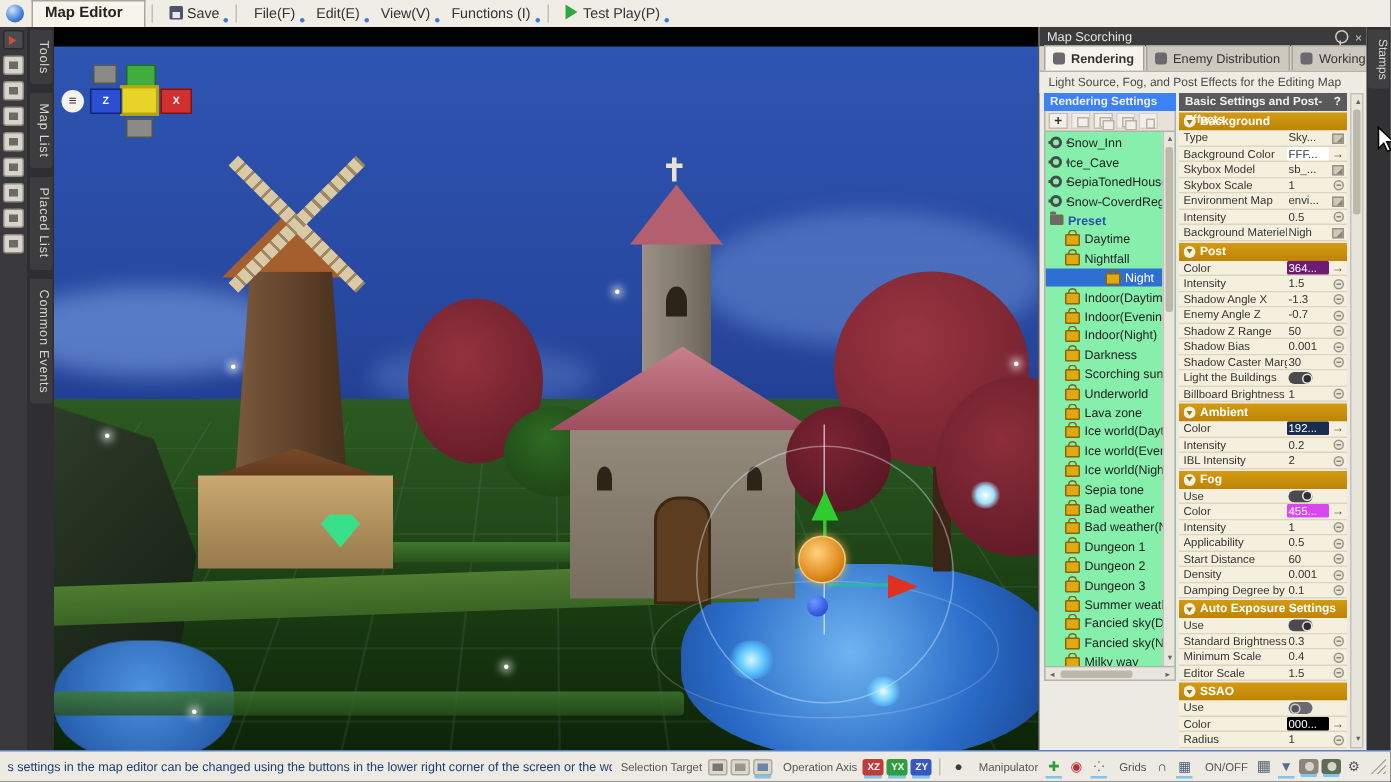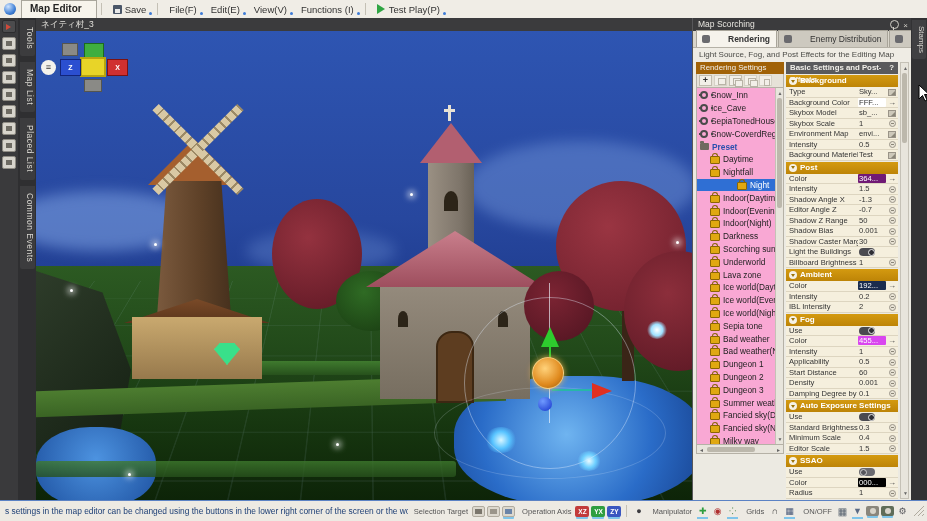--- a/index.html
+++ b/index.html
@@ -81,33 +81,33 @@
   
   .axq{position:absolute;font-size:7px;font-weight:bold;color:#fff;text-align:center;}
   .hamb{position:absolute;left:5px;top:29px;width:15px;height:15px;border-radius:50%;background:#f4f2ec;color:#333;font-size:9px;line-height:15px;text-align:center;font-weight:bold;}
   
   #settings{position:absolute;left:692px;top:18px;width:219px;height:482px;background:#eceae2;border-left:1px solid #57575a;box-sizing:border-box;}
   #mstitle{position:absolute;left:0;top:0;width:100%;height:13px;background:#3b3b3d;color:#e6e4de;font-size:8.5px;line-height:13px;padding-left:5px;box-sizing:border-box;}
   .titleicons{position:absolute;right:3px;top:1px;display:flex;gap:4px;color:#cfcdc6;font-size:8px;}
   .pinicon{width:7px;height:7px;border:1px solid #cfcdc6;border-radius:50%;position:relative;top:1px;}
   .pinicon::after{content:"";position:absolute;left:2px;top:6px;width:1px;height:3px;background:#cfcdc6;}
   #mstabs{position:absolute;left:0;top:13px;width:100%;height:17px;background:#d9d5cb;display:flex;align-items:flex-end;padding-left:3px;box-sizing:border-box;border-bottom:1px solid #b5b1a6;}
-  .mstab{font-size:8.5px;color:#333;background:#cdc9bf;border:1px solid #a8a499;border-bottom:none;padding:1px 6px 2px 5px;margin-right:1px;white-space:nowrap;display:flex;align-items:center;gap:18px;height:13px;}
+  .mstab{font-size:8.5px;color:#333;background:#cdc9bf;border:1px solid #a8a499;border-bottom:none;padding:1px 6px 2px 5px;margin-right:1px;white-space:nowrap;display:flex;align-items:center;gap:4px;height:13px;}
   .mstab.active{background:#f6f3ec;font-weight:bold;}
   .tabico{width:8px;height:8px;border-radius:2px;background:#6a6a6e;display:inline-block;}
   #mssub{position:absolute;left:0;top:30px;width:100%;height:14px;font-size:8px;color:#4a4a46;line-height:14px;padding-left:6px;box-sizing:border-box;background:#efece4;}
   
   #rscol{position:absolute;left:3px;top:44px;width:88px;height:437px;}
-  .colhdr{height:12px;background:#a16207;color:#f2f0ea;font-size:7.8px;font-weight:normal;line-height:12px;padding-left:4px;box-sizing:border-box;}
+  .colhdr{height:12px;background:#3b82f6;color:#f2f0ea;font-size:7.8px;font-weight:bold;line-height:12px;padding-left:4px;box-sizing:border-box;}
   #rstoolbar{height:14px;background:#e6e2d8;border:1px solid #b5b1a6;border-top:none;display:flex;align-items:center;gap:2px;padding:0 2px;box-sizing:border-box;}
   .tbbtn{width:13px;height:11px;background:#f2efe8;border:1px solid #c2bdb0;box-sizing:border-box;position:relative;color:#333;font-size:9px;line-height:9px;text-align:center;font-weight:bold;}
   .tbbtn.disabled{color:#b8b3a6;border-color:#d5d1c6;}
   .tbsq{position:absolute;left:3px;top:2px;width:6px;height:5px;border:1px solid #b8b3a6;}
   .tbsq2{position:absolute;left:5px;top:4px;width:6px;height:5px;border:1px solid #b8b3a6;background:#f2efe8;}
-  #rslist{position:relative;height:357px;background:#f9a8d4;border:1px solid #b5b1a6;border-top:none;box-sizing:border-box;overflow:hidden;}
+  #rslist{position:relative;height:357px;background:#86efac;border:1px solid #b5b1a6;border-top:none;box-sizing:border-box;overflow:hidden;}
   .li{height:12.8px;display:flex;align-items:center;font-size:8.3px;color:#222;white-space:nowrap;overflow:hidden;padding-left:3px;}
   .li.lock{padding-left:13px;}
   .li.selected{background:#2f6fd4;color:#fff;padding-left:40px;}
   .li .gear{width:8px;height:8px;border:2px solid #4a4a4a;border-radius:50%;box-sizing:border-box;margin-right:3px;flex:none;position:relative;}
   .li .gear::after{content:"";position:absolute;left:-3px;top:1px;width:10px;height:2px;background:transparent;border-left:2px solid #4a4a4a;border-right:2px solid #4a4a4a;}
   .li .folder{width:9px;height:7px;background:#6e6a60;margin-right:3px;flex:none;position:relative;border-radius:1px;}
   .li .folder::before{content:"";position:absolute;left:0;top:-2px;width:4px;height:2px;background:#6e6a60;border-radius:1px 1px 0 0;}
   .li.folder-item{color:#2b4fae;font-weight:bold;}
   .li .lockico{width:8px;height:6px;background:#e0a811;border:1px solid #8a6605;border-radius:1px;margin-right:3px;flex:none;position:relative;margin-top:2px;}
   .li .lockico::before{content:"";position:absolute;left:1px;top:-4px;width:4px;height:3px;border:1px solid #8a6605;border-bottom:none;border-radius:3px 3px 0 0;}
@@ -208,21 +208,20 @@
   </div>
 
   <div id="tabrail">
       <div class="vtab">Tools</div>
       <div class="vtab">Map List</div>
       <div class="vtab">Placed List</div>
       <div class="vtab">Common Events</div>
     </div>
 
   <div id="viewport">
-    <div id="vptitle">ネイティ村_3</div>
     <div id="scene">
       <div class="cloud" style="left:-30px;top:160px;width:190px;height:60px;"></div>
       <div class="cloud" style="left:430px;top:110px;width:230px;height:90px;opacity:.7;"></div>
       <div class="cloud" style="left:210px;top:200px;width:150px;height:40px;opacity:.5;"></div>
       <div class="ground"></div>
       <div class="gridoverlay"></div>
       <div class="rock" style="left:0;top:240px;width:95px;height:180px;clip-path:polygon(0 0,70% 12%,100% 55%,85% 100%,0 100%);"></div>
       <div class="water" style="left:0;top:396px;width:120px;height:80px;background:radial-gradient(circle at 50% 40%,#4d93e0,#1c4f9e);"></div>
       <div class="water" style="left:418px;top:345px;width:250px;height:130px;background:radial-gradient(circle at 45% 45%,#6fb4f0,#2a6cc8 55%,#17408c);"></div>
       <div class="hedgerow" style="left:100px;top:330px;width:360px;height:14px;"></div>
@@ -506,21 +505,21 @@
             <span class="pval">envi...</span>
             <span class="pctl"><span class="ctl-dd"></span></span>
           </div>
           <div class="prow">
             <span class="plabel">Intensity</span>
             <span class="pval">0.5</span>
             <span class="pctl"><span class="ctl-dial"></span></span>
           </div>
           <div class="prow">
             <span class="plabel">Background Materiel</span>
-            <span class="pval">Test</span>
+            <span class="pval">Nigh</span>
             <span class="pctl"><span class="ctl-dd"></span></span>
           </div>
           <div class="sechdr">
             <span class="chev"></span>
             <span>Post</span>
           </div>
           <div class="prow">
             <span class="plabel">Color</span>
             <span class="pval" style="background: #701a75; color: rgb(255, 255, 255);">364...</span>
             <span class="pctl"><span class="ctl-arrow">→</span></span>
@@ -529,21 +528,21 @@
             <span class="plabel">Intensity</span>
             <span class="pval">1.5</span>
             <span class="pctl"><span class="ctl-dial"></span></span>
           </div>
           <div class="prow">
             <span class="plabel">Shadow Angle X</span>
             <span class="pval">-1.3</span>
             <span class="pctl"><span class="ctl-dial"></span></span>
           </div>
           <div class="prow">
-            <span class="plabel">Editor Angle Z</span>
+            <span class="plabel">Enemy Angle Z</span>
             <span class="pval">-0.7</span>
             <span class="pctl"><span class="ctl-dial"></span></span>
           </div>
           <div class="prow">
             <span class="plabel">Shadow Z Range</span>
             <span class="pval">50</span>
             <span class="pctl"><span class="ctl-dial"></span></span>
           </div>
           <div class="prow">
             <span class="plabel">Shadow Bias</span>

